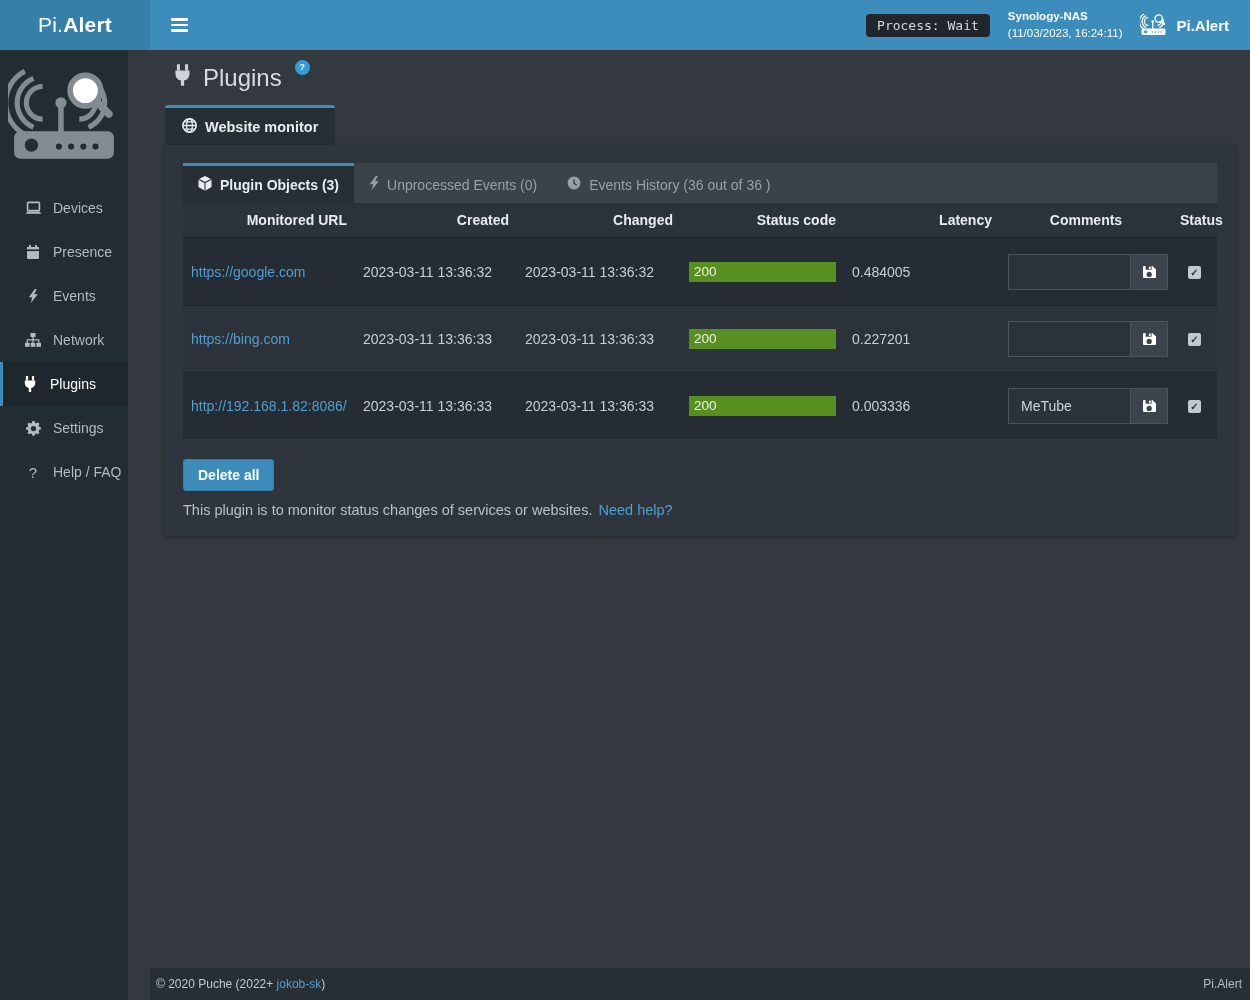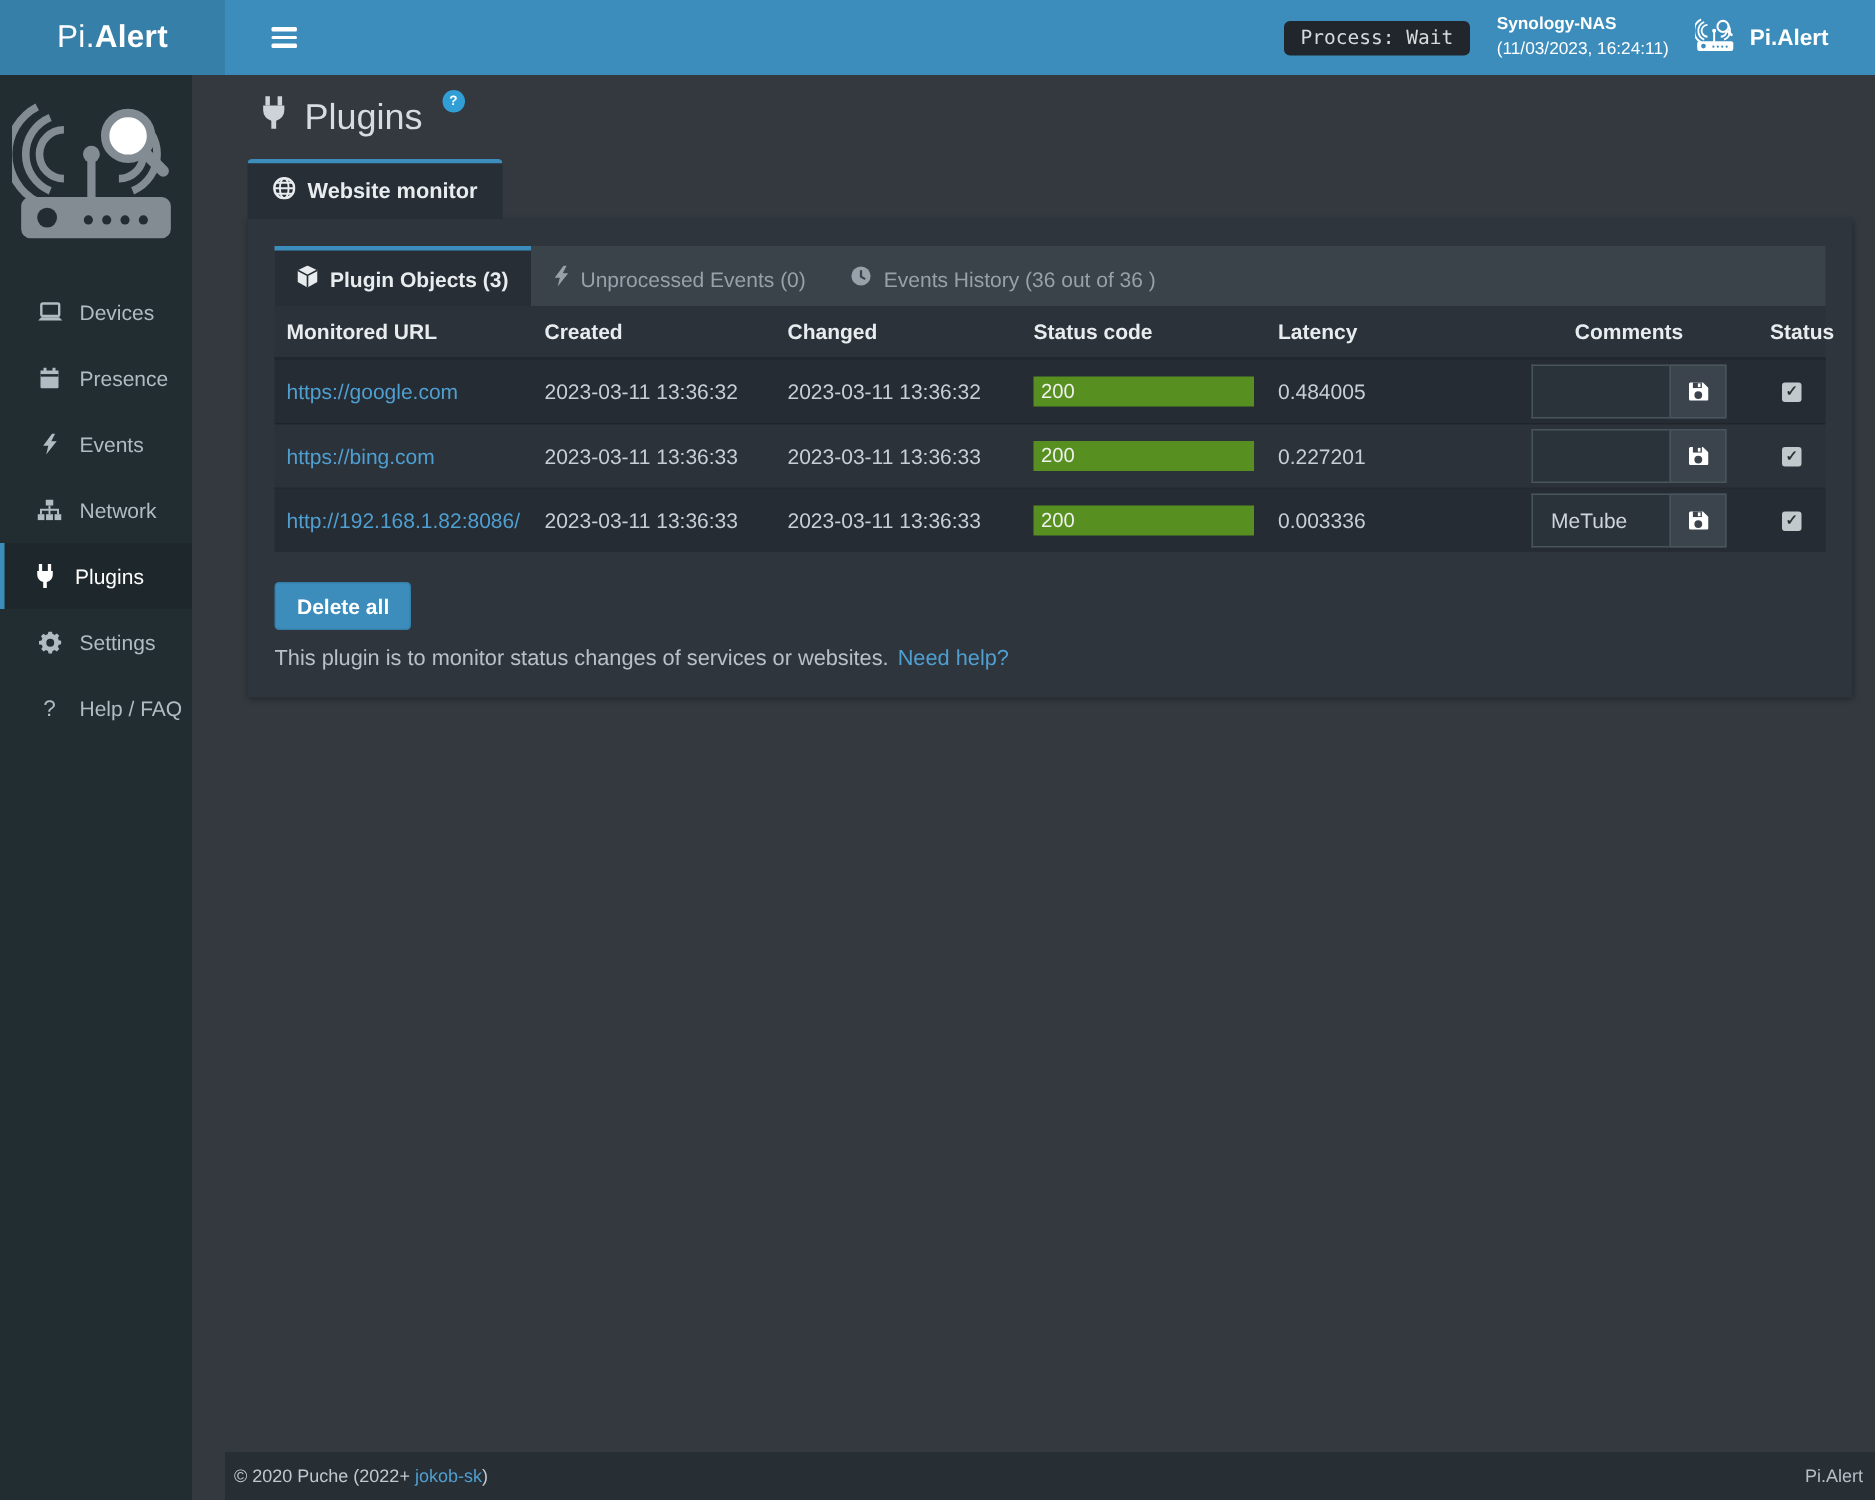--- a/index.html
+++ b/index.html
@@ -8,21 +8,21 @@
     --tab-active:#272e35; --row-odd:#252c33; --row-even:#2b323a; --text:#c9ced3;
     --head-text:#e8ecef; --muted:#97a1a9; --link:#4f9fd1; --green:#579021; --footer:#272e34;
   }
   *{box-sizing:border-box;margin:0;padding:0;}
   body{width:1250px;height:1000px;overflow:hidden;font-family:"Liberation Sans",sans-serif;background:var(--content);position:relative;}
 
   
   .top-header{position:absolute;left:0;top:0;width:1250px;height:50px;display:flex;z-index:5;}
   .logo-area{width:150px;height:50px;background:var(--header-left);color:#fff;display:flex;align-items:center;justify-content:center;font-size:21px;letter-spacing:.2px;cursor:pointer;}
   .logo-area b{font-weight:700;}
-  .navbar{flex:1;background:var(--accent);display:flex;align-items:center;padding:0 31px;}
+  .navbar{flex:1;background:var(--accent);display:flex;align-items:center;padding:0 21px;}
   .hamburger{width:22px;display:flex;flex-direction:column;gap:3px;cursor:pointer;padding:4px 0;}
   .hamburger div{width:17px;height:2.4px;background:#fff;border-radius:1px;}
   .nav-right{margin-left:auto;display:flex;align-items:center;gap:18px;}
   .process-badge{font-family:"DejaVu Sans Mono",monospace;font-size:13px;color:#d6dadd;background:#20262b;padding:4px 11px;border-radius:4px;}
   .device-block{color:#fff;font-size:11.5px;line-height:1.45;text-align:left;}
   .device-block .dname{font-weight:700;}
   .brand{color:#fff;display:flex;align-items:center;gap:9px;font-weight:700;font-size:15px;cursor:pointer;--hole:#3c8dbc;--lens:#3c8dbc;}
 
   
   .sidebar{position:absolute;left:0;top:50px;bottom:0;width:128px;background:var(--sidebar);color:var(--sidebar-text);}
@@ -41,28 +41,28 @@
   .outer-tabs{display:flex;margin:13px 0 0 15px;}
   .otab{height:40px;display:flex;align-items:center;gap:8px;padding:0 17px;font-size:14.5px;color:var(--muted);background:#363d44;cursor:pointer;border-top:3px solid transparent;border-radius:3px 3px 0 0;}
   .otab.active{background:var(--tab-active);color:var(--head-text);border-top-color:var(--accent);font-weight:700;}
 
   .box{margin:0 15px;background:var(--box);padding:18px;box-shadow:0 1px 4px rgba(0,0,0,.35);}
   .inner-tabs{display:flex;background:var(--navbar-inner);}
   .itab{height:40px;display:flex;align-items:center;gap:8px;padding:0 15px;font-size:14px;color:var(--muted);cursor:pointer;border-top:3px solid transparent;}
   .itab.active{background:var(--tab-active);color:var(--head-text);border-top-color:var(--accent);font-weight:700;}
 
   table{width:100%;border-collapse:collapse;table-layout:fixed;}
-  th{font-size:14px;font-weight:700;color:var(--head-text);text-align:left;padding:9px 8px;background:var(--row-even);border-bottom:2px solid #20272d;}
+  th{font-size:14px;font-weight:700;color:var(--head-text);text-align:right;padding:9px 8px;background:var(--row-even);border-bottom:2px solid #20272d;}
   th.c{text-align:center;}
   td{font-size:14px;color:var(--text);padding:3px 8px;height:42px;vertical-align:middle;border-top:1px solid rgba(0,0,0,.18);}
   tbody tr:nth-child(odd){background:var(--row-odd);}
   tbody tr:nth-child(even){background:var(--row-even);}
   a{color:var(--link);text-decoration:none;cursor:pointer;}
   .status-bar{display:block;background:var(--green);color:#eef1ec;padding:1px 5px;font-size:13.5px;line-height:18px;}
-  .input-group{display:flex;width:130px;height:36px;margin:0 auto;}
+  .input-group{display:flex;width:160px;height:36px;margin:12px auto;}
   .input-group input{flex:1;min-width:0;background:#2a323a;border:1px solid #4a545d;border-right:none;color:#cfd4d9;padding:0 12px;font-size:14px;font-family:"Liberation Sans",sans-serif;outline:none;}
   .save-btn{width:38px;background:#3b444c;border:1px solid #4a545d;display:flex;align-items:center;justify-content:center;cursor:pointer;}
   .checkbox{display:block;width:13px;height:13px;margin:0 auto;background:#c3c8cc;border-radius:2px;color:#2b3238;font-size:10px;line-height:13px;text-align:center;cursor:pointer;font-weight:700;}
 
   .delete-btn{margin-top:20px;background:var(--accent);border:1px solid var(--header-left);color:#fff;font-size:14px;font-weight:600;padding:7px 14px;border-radius:3px;cursor:pointer;font-family:"Liberation Sans",sans-serif;}
   .help-line{margin-top:11px;font-size:14.5px;color:#b9c0c6;white-space:pre-wrap;}
   .help-line a{margin-left:2px;}
 
   
   .page-footer{position:absolute;left:150px;right:0;bottom:0;height:32px;background:var(--footer);display:flex;align-items:center;justify-content:space-between;padding:0 8px 0 6px;font-size:12px;color:#c2c8cd;white-space:pre-wrap;}

